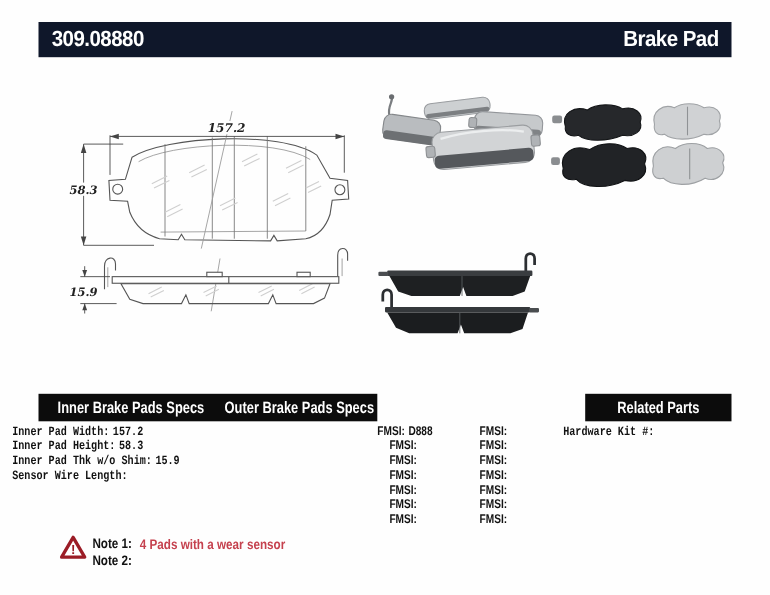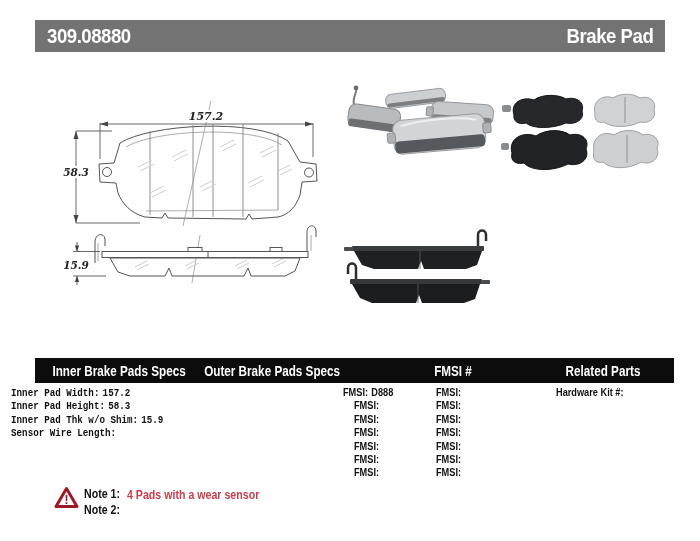--- a/index.html
+++ b/index.html
@@ -1,47 +1,47 @@
 <!DOCTYPE html>
 <html><head>
 <meta charset="utf-8">
 <style>
   html,body{margin:0;padding:0;background:#e8e8e8;}
   #canvas{position:relative;width:700px;height:541px;background:#fefefe;overflow:hidden;
           font-family:"Liberation Sans",sans-serif;}
   
-  .topbar{position:absolute;left:35px;top:20px;width:630px;height:27px;background:#737373;
+  .topbar{position:absolute;left:35px;top:20px;width:630px;height:27px;background:#0f172a;
           display:flex;align-items:center;justify-content:space-between;padding:16px 12px;box-sizing:border-box;}
   .topbar span{color:#fff;font-weight:bold;font-size:20px;letter-spacing:-0.5px;
           transform:scaleX(0.93);white-space:nowrap;}
   .topbar .lft{transform-origin:0 50%;}
   .topbar .rgt{transform-origin:100% 50%;}
   
-  .bar{position:absolute;top:358px;height:25px;background:#0c0c0c;padding-left:31px;}
+  .bar{position:absolute;top:358px;height:25px;background:#0c0c0c;}
   .bar span{position:absolute;top:0;height:25px;line-height:25px;color:#fff;font-weight:bold;
           font-size:15px;text-align:center;white-space:nowrap;transform:scaleX(0.78);}
   #bar-specs{left:35px;width:308px;}
   #bar-fmsi{left:349px;width:177px;}
-  #bar-related{left:532px;width:111px;}
+  #bar-related{left:532px;width:133px;}
   .h-inner{left:0;width:158px;}
   .h-outer{left:152px;width:156px;}
   .h-full{left:0;width:100%;}
   
   .col{position:absolute;top:386px;}
   .row{height:13.4px;line-height:13.4px;font-size:11.5px;font-weight:bold;color:#111;
        white-space:nowrap;}
   .col.ra{text-align:left;font-family:Liberation Mono, monospace;}
   .col.ra .row{transform:scaleX(0.8);transform-origin:100% 50%;}
   .col.la .row{transform:scaleX(0.8);transform-origin:0 50%;}
   .lab{margin-right:4px;}
   #col-inner{right:537px;}
   #col-outer{right:382px;}
   #col-fmsi1{left:343px;text-align:center;}
   #col-fmsi2{left:436px;}
-  #col-related{left:556px;}
+  #col-related{left:512px;font-family:Liberation Mono, monospace;}
   
   .note-label{position:absolute;font-size:12.5px;font-weight:bold;color:#111;white-space:nowrap;
        transform:scaleX(0.85);transform-origin:0 50%;}
   .note-red{position:absolute;font-size:12.5px;font-weight:bold;color:#c5414e;white-space:nowrap;
        transform:scaleX(0.85);transform-origin:0 50%;}
   svg{position:absolute;overflow:visible;}
   .dimtxt{font-family:"DejaVu Serif",serif;font-style:italic;font-weight:bold;fill:#222;}
 </style>
 </head>
 <body>
@@ -196,23 +196,20 @@
       <path d="M 14,59 L 142,59 L 137,74 L 126,78 L 84,78 L 81,70 L 78,78 L 34,78 L 22,73 Z" fill="#1b1d1f"></path>
       <rect x="143" y="55" width="9" height="4" rx="1" fill="#4a4d50"></rect>
       <path d="M 80,59 L 80,78" stroke="#5a5d60" stroke-width="0.8"></path>
     </g>
   </svg>
 
   <div class="bar" id="bar-specs">
     <span class="h-inner">Inner Brake Pads Specs</span>
     <span class="h-outer">Outer Brake Pads Specs</span>
   </div>
-  <div class="bar" id="bar-fmsi">
-    <span class="h-full">FMSI #</span>
-  </div>
   <div class="bar" id="bar-related">
     <span class="h-full">Related Parts</span>
   </div>
 
   <div class="col ra" id="col-inner">
     <div class="row">
       <span class="lab">Inner Pad Width:</span><span class="val">157.2</span>
     </div>
     <div class="row">
       <span class="lab">Inner Pad Height:</span><span class="val">58.3</span>

